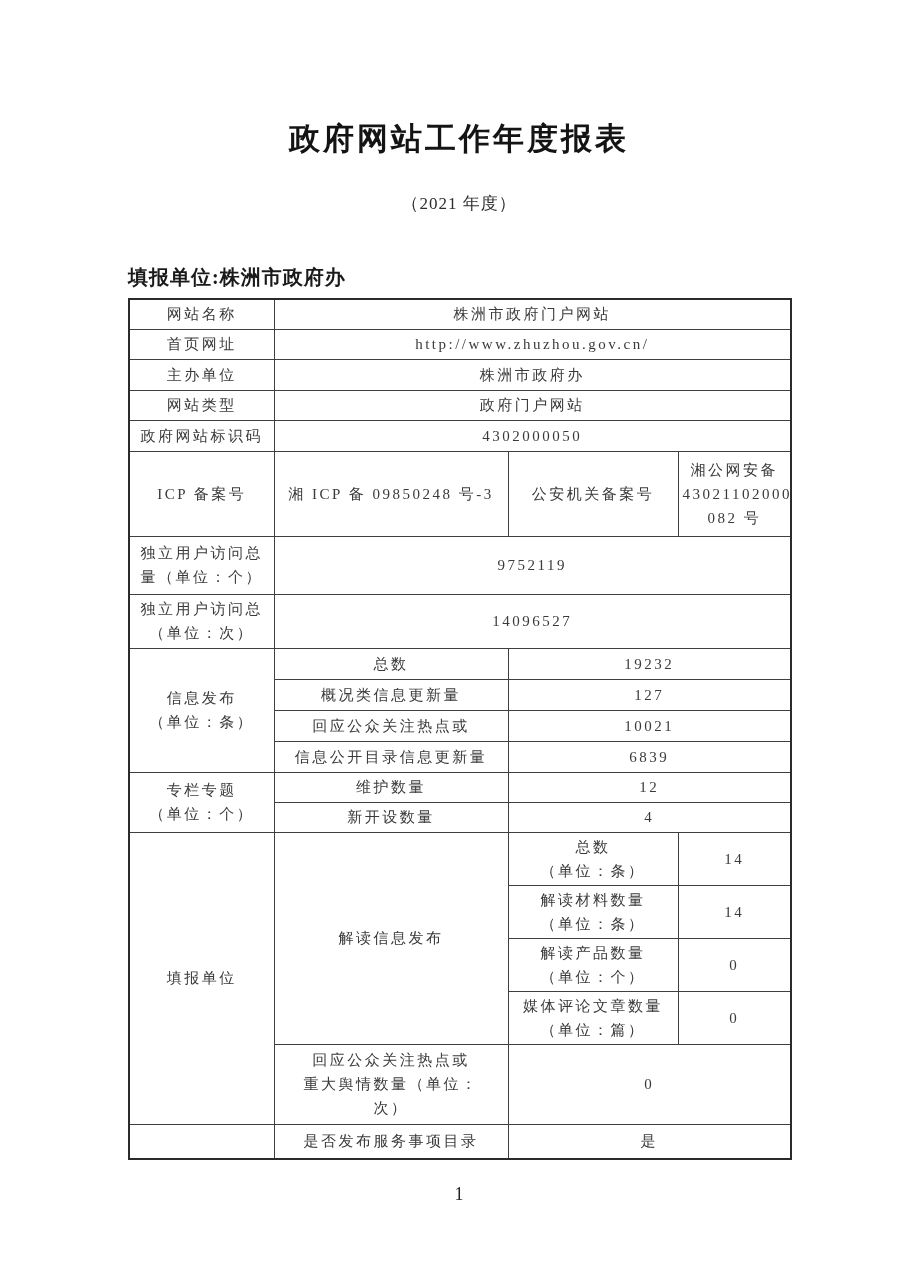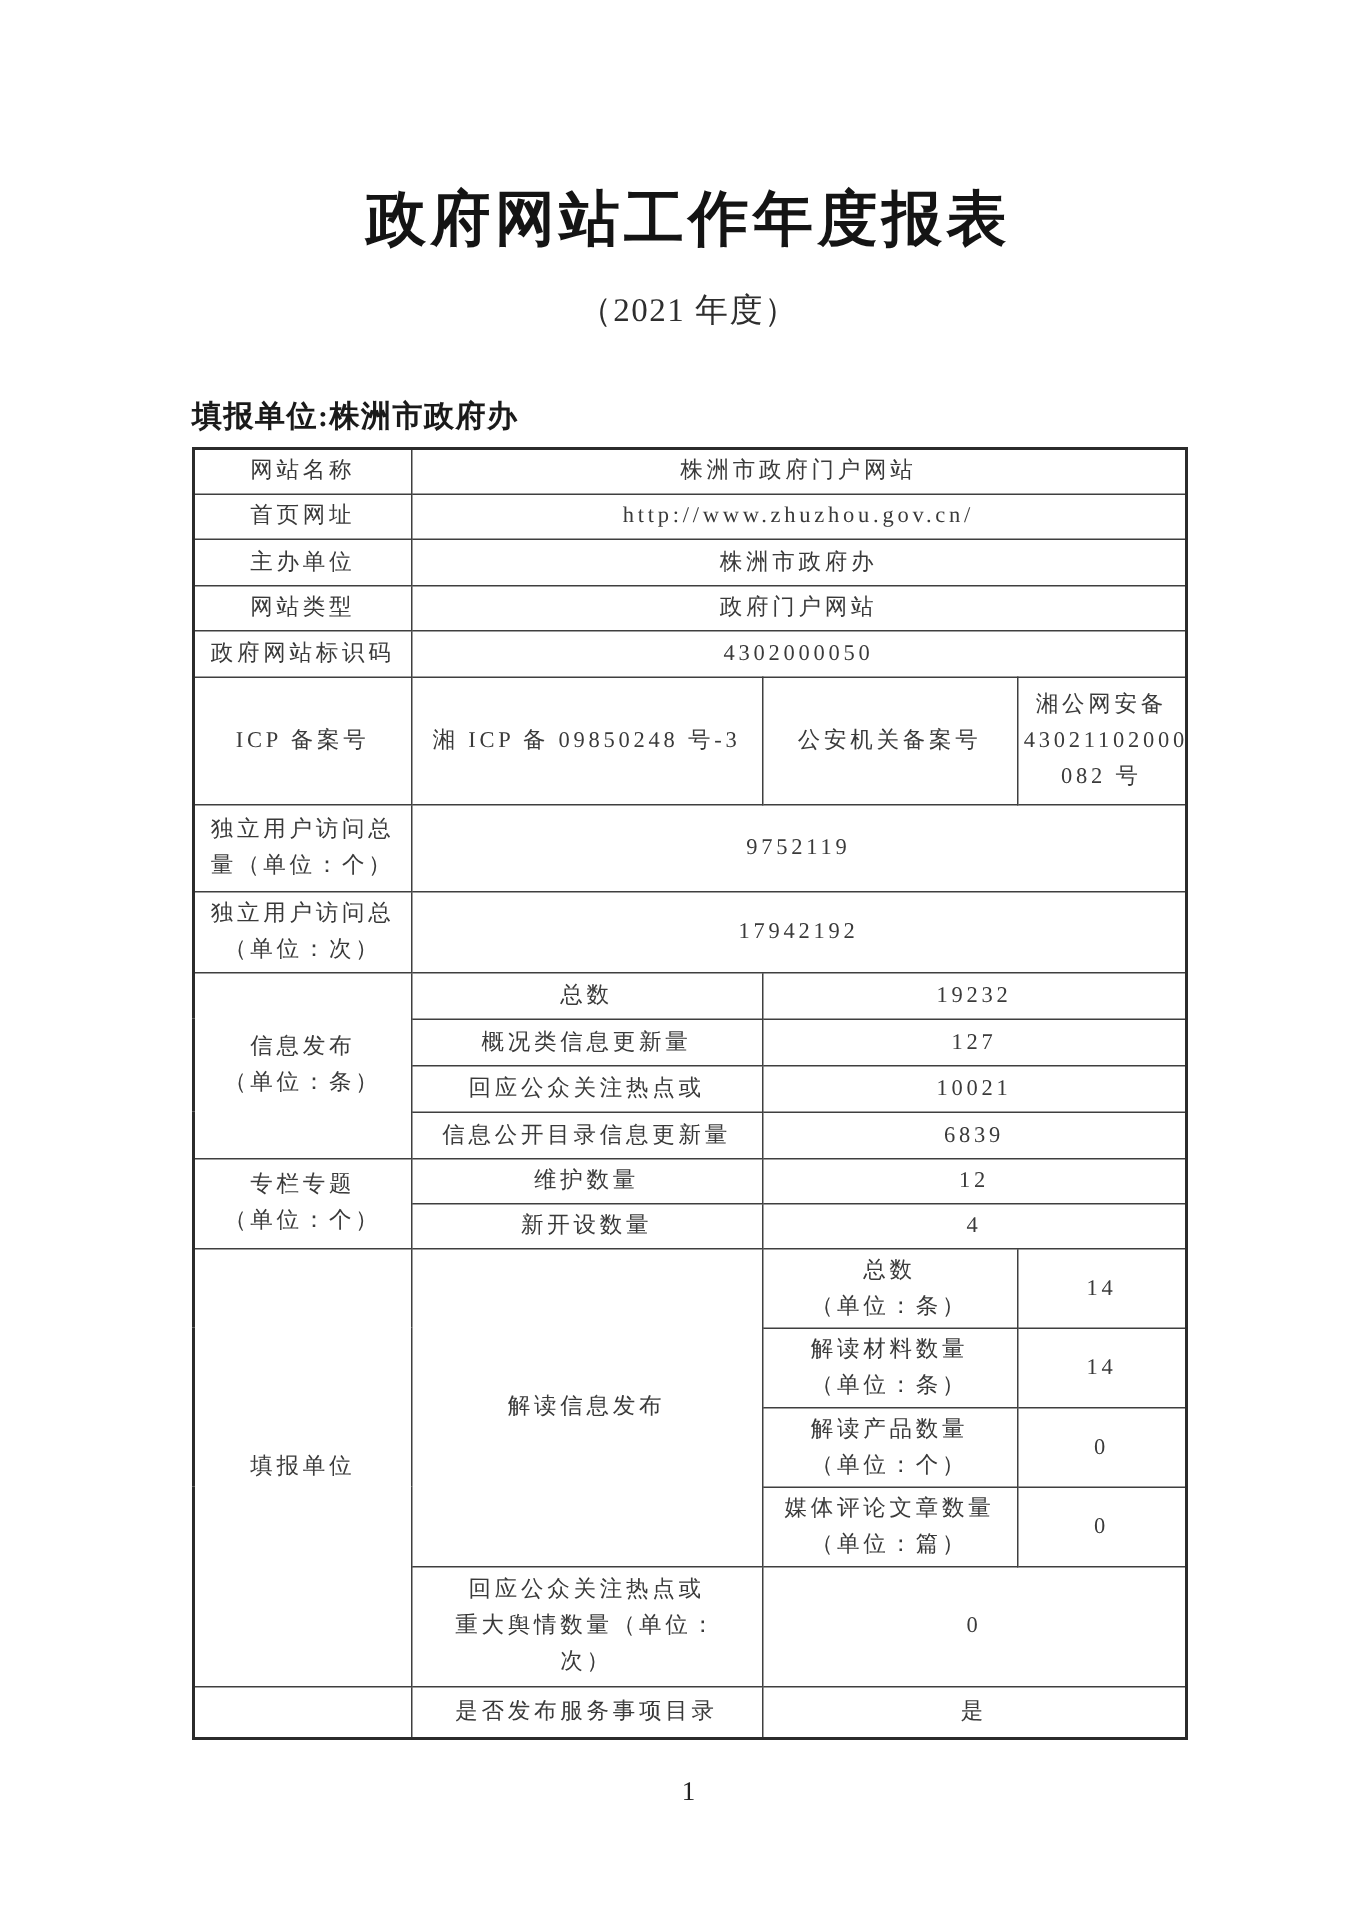--- a/index.html
+++ b/index.html
@@ -7,27 +7,27 @@
   body {
     width: 900px; height: 1272px;
     position: relative;
     font-family: "Liberation Serif", "DejaVu Serif", serif;
     color: #3a3a3a;
   }
   .doc-title {
     position: absolute; top: 118px; left: 128px; width: 662px;
     text-align: center;
     font-family: "Liberation Sans", "DejaVu Sans", sans-serif;
-    font-size: 40px; font-weight: 700; color: #141414;
+    font-size: 31px; font-weight: 700; color: #141414;
     letter-spacing: 3px;
   }
   .doc-subtitle {
     position: absolute; top: 192px; left: 128px; width: 662px;
     text-align: center;
-    font-size: 22px; color: #2e2e2e;
+    font-size: 17px; color: #2e2e2e;
     letter-spacing: 1px;
   }
   .reporting-unit {
     position: absolute; top: 264px; left: 128px;
     font-size: 20px; font-weight: 700; color: #1a1a1a;
     letter-spacing: 1px;
   }
   table.report-table {
     position: absolute; top: 298px; left: 128px;
     width: 662px;
@@ -98,21 +98,21 @@
 082 号</td>
     </tr>
     <tr style="height:58px">
       <td>独立用户访问总
 量（单位：个）</td>
       <td colspan="3">9752119</td>
     </tr>
     <tr style="height:54px">
       <td>独立用户访问总
 （单位：次）</td>
-      <td colspan="3">17942192</td>
+      <td colspan="3">14096527</td>
     </tr>
     <tr style="height:31px">
       <td rowspan="4">信息发布
 （单位：条）</td>
       <td>总数</td>
       <td colspan="2">19232</td>
     </tr>
     <tr style="height:31px">
       <td>概况类信息更新量</td>
       <td colspan="2">127</td>

